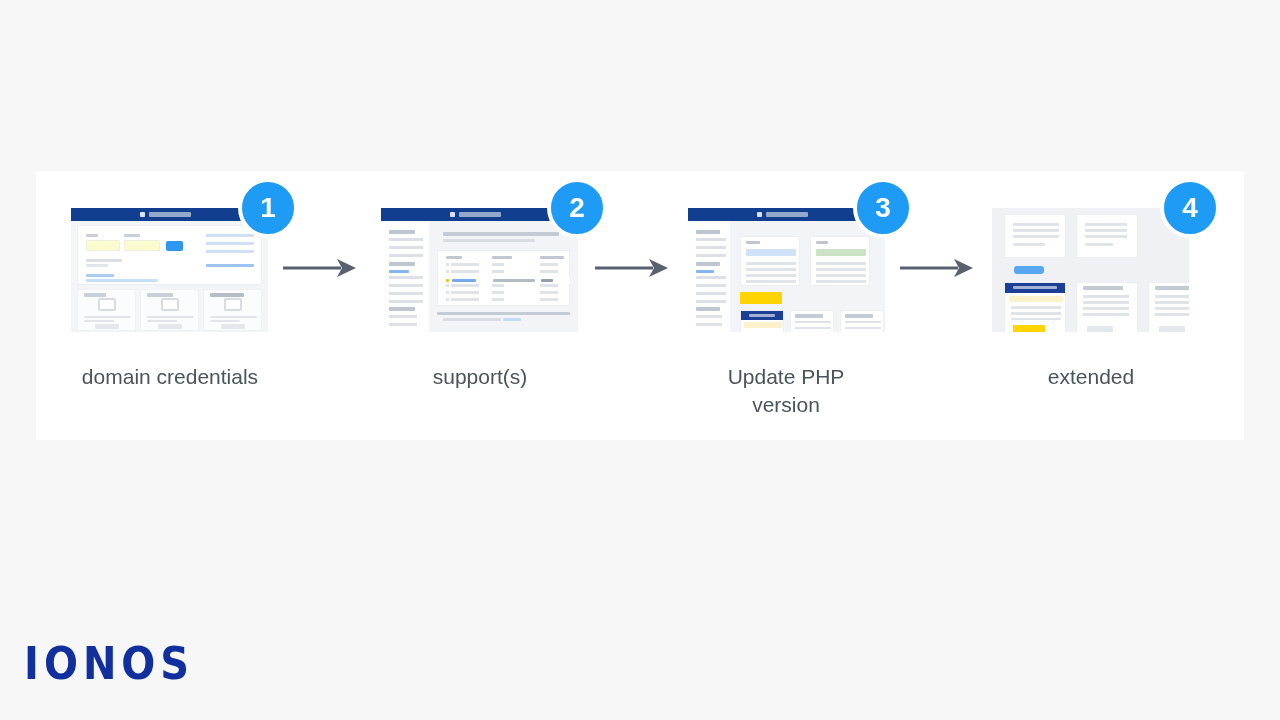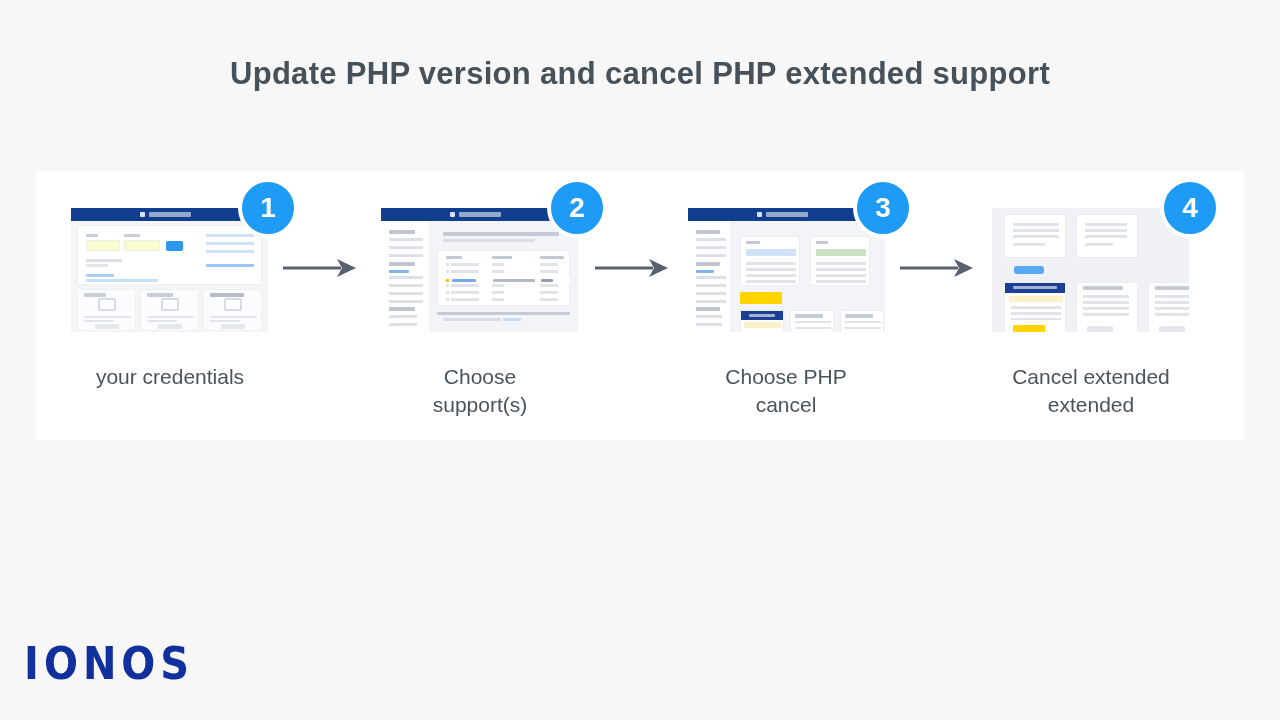--- a/index.html
+++ b/index.html
@@ -53,21 +53,20 @@
 
   .logo { position:absolute; left:24px; top:638px; font-family:"DejaVu Sans", sans-serif;
           font-weight:700; font-size:40px; letter-spacing:5px; color:#11309E;
           transform:scaleY(1.1); transform-origin:left top; }
 </style>
 </head>
 <body>
 
 <div class="canvas">
 
-  <div class="title">Update PHP version and cancel PHP extended support</div>
 
   <div class="band">
 
     <div class="thumb" style="left:35px">
       <div class="tbar">
         <div class="pill"></div>
       </div>
       <div class="bg" style="background:#F4F5F7">
         <div class="card" style="left:6px;top:4px;width:185px;height:60px">
           <div class="ln" style="left:8px;top:8px;width:12px;background:#C9CFD8"></div>
@@ -232,32 +231,30 @@
     <svg class="arrow" style="left:559px" width="73" height="20" viewBox="0 0 73 20">
       <line x1="0" y1="10" x2="58" y2="10" stroke="#59616E" stroke-width="3"></line>
       <polygon points="54,1 73,10 54,19 59,10" fill="#59616E"></polygon>
     </svg>
     <svg class="arrow" style="left:864px" width="73" height="20" viewBox="0 0 73 20">
       <line x1="0" y1="10" x2="58" y2="10" stroke="#59616E" stroke-width="3"></line>
       <polygon points="54,1 73,10 54,19 59,10" fill="#59616E"></polygon>
     </svg>
 
     <div class="cap" style="left:14px">
-      <div>your credentials</div>
+      <div>domain credentials</div>
     </div>
     <div class="cap" style="left:324px">
-      <div>Choose</div>
       <div>support(s)</div>
     </div>
     <div class="cap" style="left:630px">
-      <div>Choose PHP</div>
-      <div>cancel</div>
+      <div>Update PHP</div>
+      <div>version</div>
     </div>
     <div class="cap" style="left:935px">
-      <div>Cancel extended</div>
       <div>extended</div>
     </div>
 
   </div>
 
   <div class="logo">IONOS</div>
 
 </div>
 
 </body></html>

